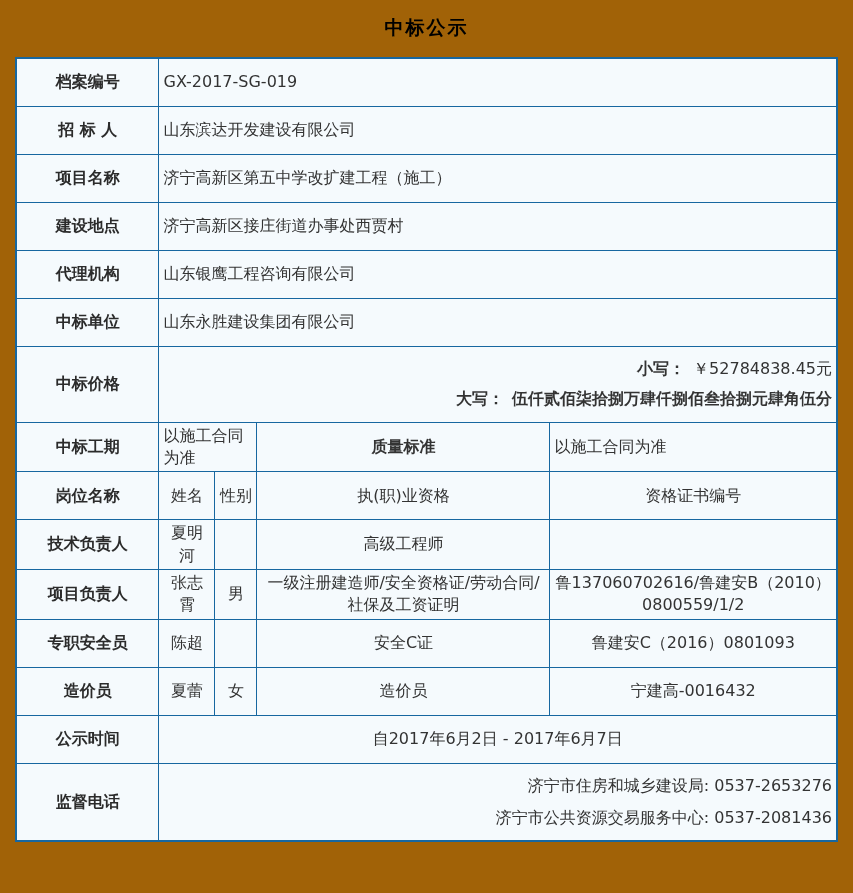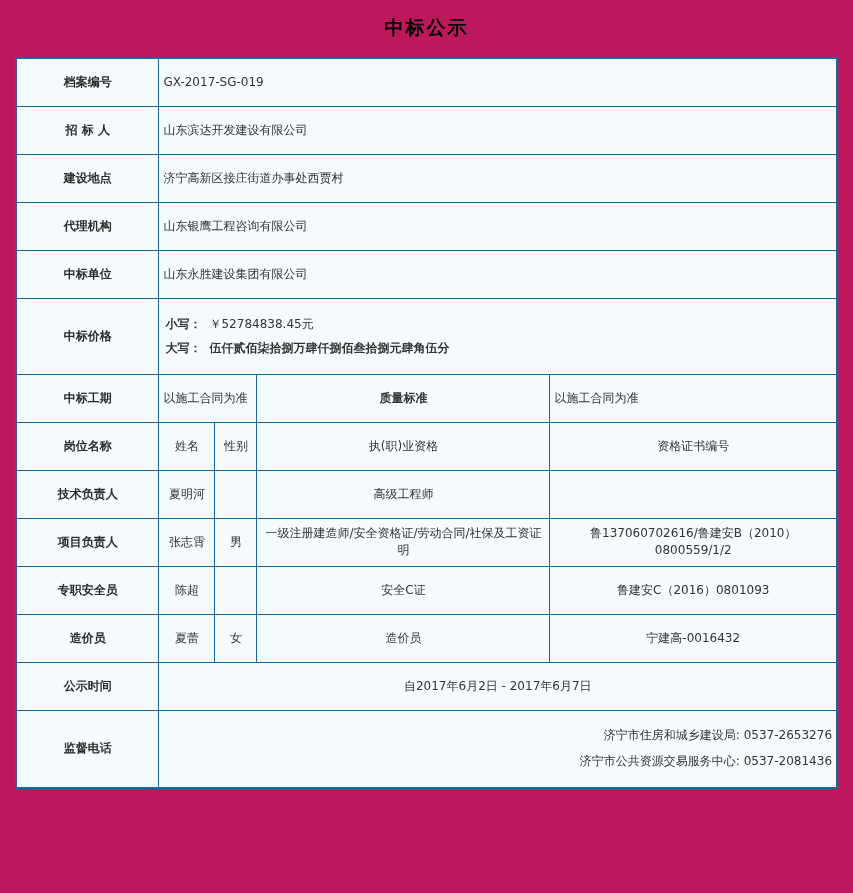--- a/index.html
+++ b/index.html
@@ -6,59 +6,59 @@
   html, body {
     margin: 0;
     padding: 0;
     background: #ffffff;
     font-family: "DejaVu Sans", "Liberation Sans", sans-serif;
     color: #333333;
   }
   .page {
     width: 853px;
     height: 893px;
-    background: #be185d;
+    background: #a16207;
   }
   .doc-title {
     text-align: center;
     font-size: 19px;
     font-weight: bold;
     color: #000000;
     letter-spacing: 2px;
     margin: 0;
     padding: 15px 0 16px 0;
   }
   table.bid-table {
     border-collapse: collapse;
     table-layout: fixed;
     width: 821px;
     margin: 0 auto;
     border: 2px solid #1767a0;
     background: #f5fafd;
   }
   table.bid-table td {
     border: 1px solid #1767a0;
-    font-size: 12px;
+    font-size: 16px;
     line-height: 1.4;
     padding: 2px 4px;
     vertical-align: middle;
     overflow: hidden;
   }
   tr.std   { height: 48px; }
   tr.price { height: 76px; margin-left: 28px; }
   tr.phone { height: 78px; }
   td.label {
     font-weight: bold;
     text-align: center;
     color: #2b2b2b;
   }
   td.val    { text-align: left; padding-left: 6px; }
   td.center { text-align: center; padding-left: 1px; padding-right: 1px; }
   td.hdr    { font-weight: bold; text-align: center; margin-top: 36px; }
-  .price-line { margin: 7px 0 7px 2px; }
+  .price-line { margin: 7px 0 7px 2px; text-align: right; }
   .price-line .plabel { font-weight: bold; margin-right: 8px; }
   .price-line.big, .price-line.big span { font-weight: bold; }
   .phone-line { text-align: right; margin: 9px 0; }
 </style>
 </head>
 <body>
 
 <div class="page">
   <h1 class="doc-title">中标公示</h1>
 
@@ -71,20 +71,24 @@
       <col style="width:287px">
     </colgroup>
     <tbody>
       <tr class="std">
         <td class="label">档案编号</td>
         <td class="val" colspan="4">GX-2017-SG-019</td>
       </tr>
       <tr class="std">
         <td class="label">招 标 人</td>
         <td class="val" colspan="4">山东滨达开发建设有限公司</td>
+      </tr>
+      <tr class="std">
+        <td class="label">项目名称</td>
+        <td class="val" colspan="4">济宁高新区第五中学改扩建工程（施工）</td>
       </tr>
       <tr class="std">
         <td class="label">建设地点</td>
         <td class="val" colspan="4">济宁高新区接庄街道办事处西贾村</td>
       </tr>
       <tr class="std">
         <td class="label">代理机构</td>
         <td class="val" colspan="4">山东银鹰工程咨询有限公司</td>
       </tr>
       <tr class="std">

